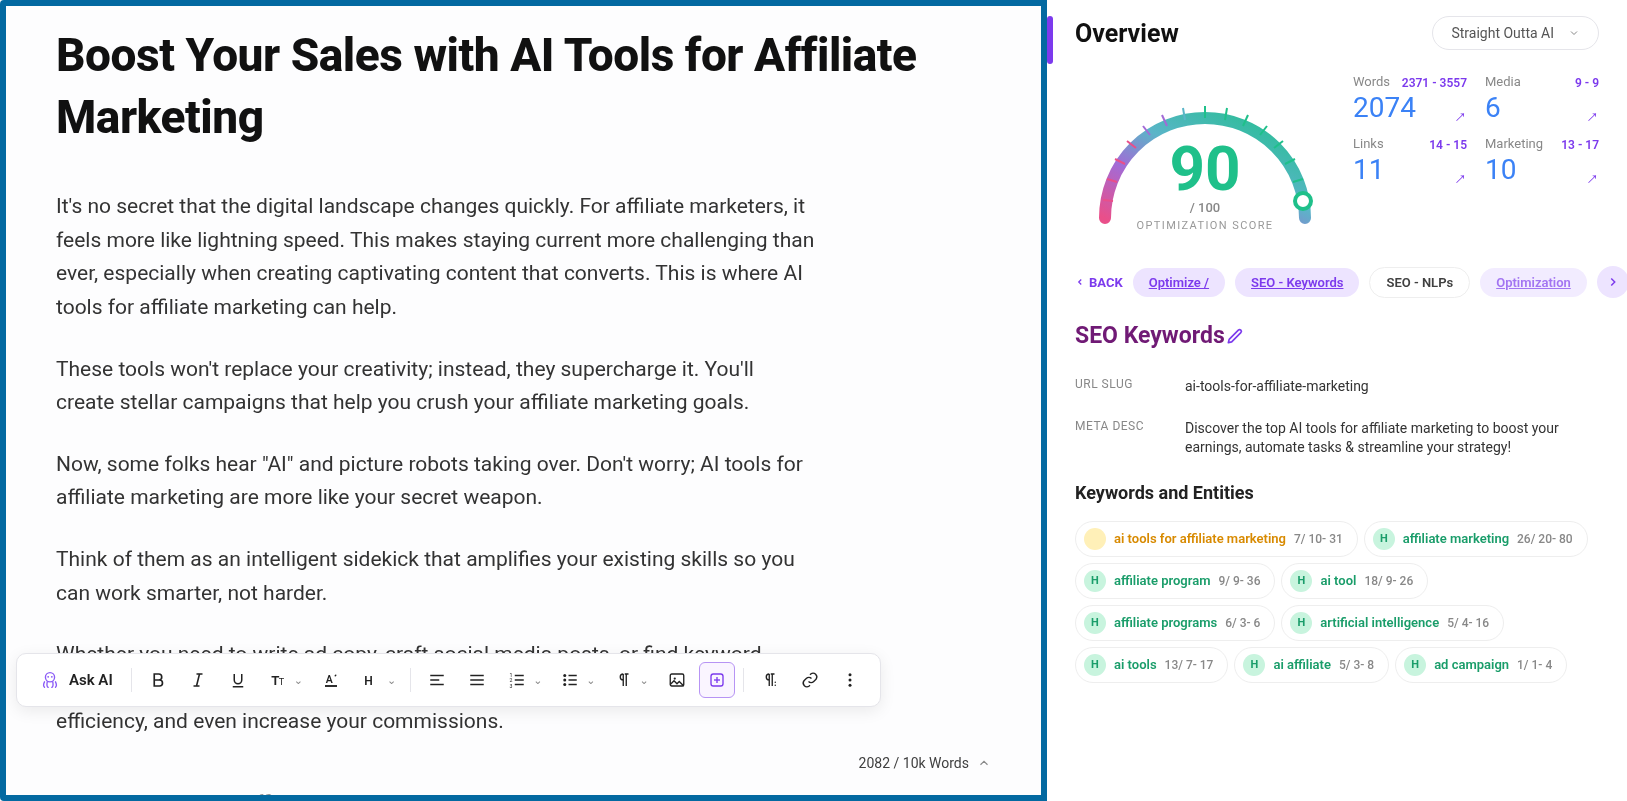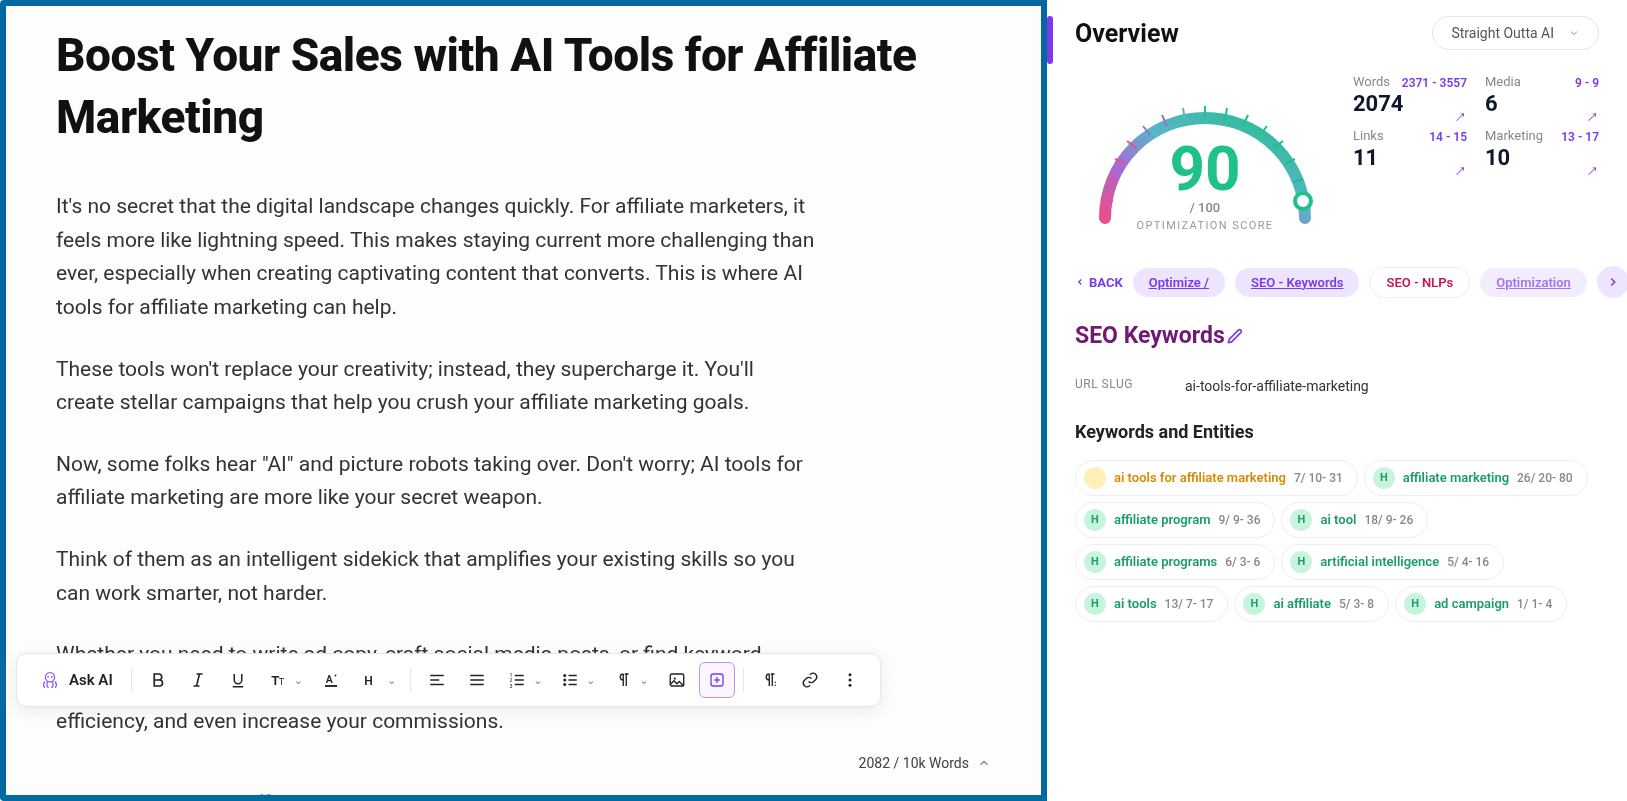--- a/index.html
+++ b/index.html
@@ -19,27 +19,27 @@
 .gauge-wrap { width: 260px; height: 170px; position: relative; flex-shrink: 0; }
 .gauge-wrap svg { position: absolute; inset: 0; }
 .gauge-score { position: absolute; left: 0; right: 0; top: 70px; text-align: center; }
 .gauge-score .big { font-size: 62px; font-weight: 700; color: #1fc08a; line-height: 1; }
 .gauge-score .denom { font-size: 13px; color: #888; font-weight: 500; }
 .gauge-score .label { font-size: 11px; letter-spacing: 1.4px; color: #999; margin-top: 4px; }
 .metrics-grid { flex: 1; display: grid; grid-template-columns: 1fr 1fr; gap: 12px 18px; margin-top: 6px; }
 .metric { position: relative; }
 .metric .mlabel { font-size: 13px; color: #888; }
 .metric .mrange { font-size: 12px; color: #7c3aed; font-weight: 600; position: absolute; right: 0; top: 2px; }
-.metric .mvalue { font-size: 22px; font-weight: 700; color: #0f172a; margin-top: 2px; }
+.metric .mvalue { font-size: 28px; font-weight: 400; color: #3b82f6; margin-top: 2px; }
 .metric .arrow { position: absolute; right: 0; top: 30px; color: #7c3aed; font-size: 18px; font-weight: 700; transform: rotate(-45deg); }
 .tabs-row { display: flex; align-items: center; gap: 10px; margin-bottom: 24px; position: relative; }
 .back-btn { color: #7c3aed; font-size: 13px; font-weight: 700; display: flex; align-items: center; gap: 4px; cursor: pointer; }
 .pill { border-radius: 18px; padding: 7px 16px; font-size: 13px; font-weight: 600; cursor: pointer; white-space: nowrap; }
 .pill.active { background: #ede4ff; color: #7c3aed; text-decoration: underline; }
-.pill.inactive { background: #fff; border: 1px solid #eee; color: #be185d; }
+.pill.inactive { background: #fff; border: 1px solid #eee; color: #404040; }
 .next-circle { width: 32px; height: 32px; border-radius: 50%; background: #ede4ff; display: flex; align-items: center; justify-content: center; color: #7c3aed; cursor: pointer; flex-shrink: 0; }
 .section-heading { display: flex; align-items: center; gap: 0; font-size: 23px; font-weight: 700; color: #701a75; margin-bottom: 28px; }
 .edit-icon { color: #7c3aed; width: 20px; height: 20px; cursor: pointer; }
 .meta-row { display: flex; gap: 30px; margin-bottom: 22px; font-size: 14px; }
 .meta-label { color: #888; text-transform: uppercase; font-size: 12px; letter-spacing: 0.5px; width: 80px; flex-shrink: 0; }
 .meta-value { color: #333; line-height: 1.4; }
 .kw-heading { font-size: 18px; font-weight: 700; color: #222; margin: 24px 0 18px 0; }
 .kw-cloud { display: flex; flex-wrap: wrap; gap: 6px; }
 .kw-chip { border: 1px solid #eee; border-radius: 22px; padding: 6px 14px 6px 8px; display: flex; align-items: center; gap: 8px; font-size: 13px; cursor: pointer; }
 .kw-badge { width: 22px; height: 22px; border-radius: 50%; display: flex; align-items: center; justify-content: center; font-size: 11px; font-weight: 700; }
@@ -319,20 +319,24 @@
       <span>SEO Keywords</span>
       <svg class="edit-icon" viewBox="0 0 24 24">
           <path d="M4 20l4-1 11-11a2 2 0 0 0-3-3L5 16z" fill="none" stroke="#7c3aed" stroke-width="2" stroke-linejoin="round"></path>
         </svg>
     </div>
 
     <div class="meta-row">
       <div class="meta-label">URL SLUG</div>
       <div class="meta-value">ai-tools-for-affiliate-marketing</div>
     </div>
+    <div class="meta-row">
+      <div class="meta-label">META DESC</div>
+      <div class="meta-value">Discover the top AI tools for affiliate marketing to boost your earnings, automate tasks &amp; streamline your strategy!</div>
+    </div>
 
     <div class="kw-heading">Keywords and Entities</div>
     <div class="kw-cloud" id="kw-cloud">
         <div class="kw-chip">
           <span class="kw-badge yellow"></span>
           <span class="kw-name orange">ai tools for affiliate marketing</span>
           <span class="kw-stats">7/ 10- 31</span>
         </div>
         <div class="kw-chip">
           <span class="kw-badge green">H</span>

